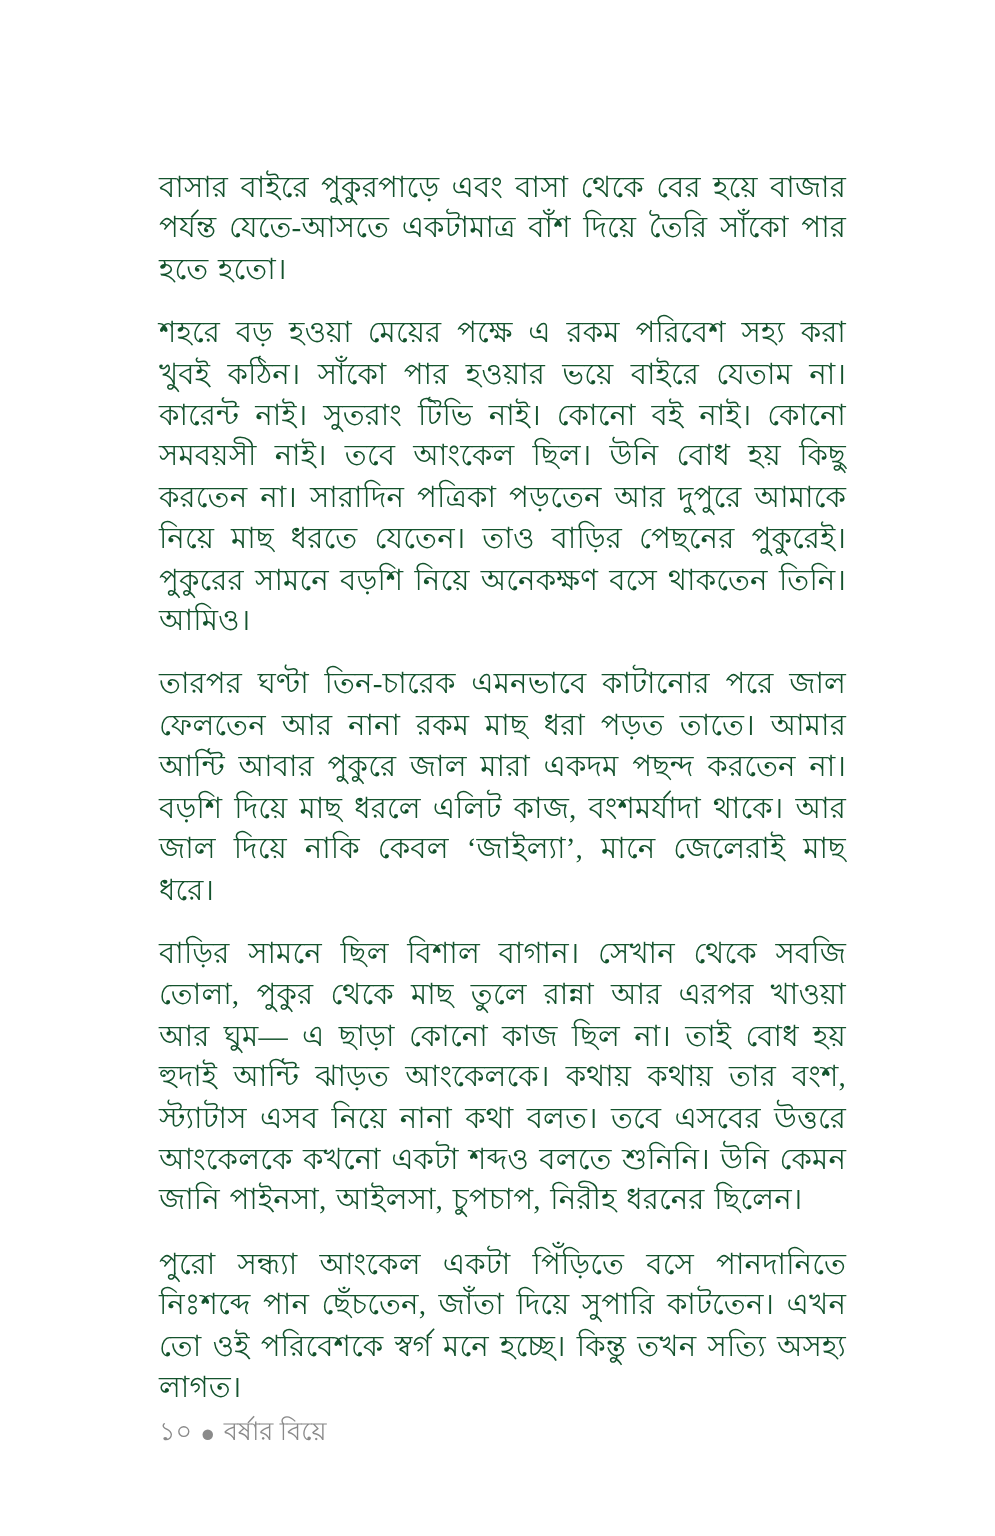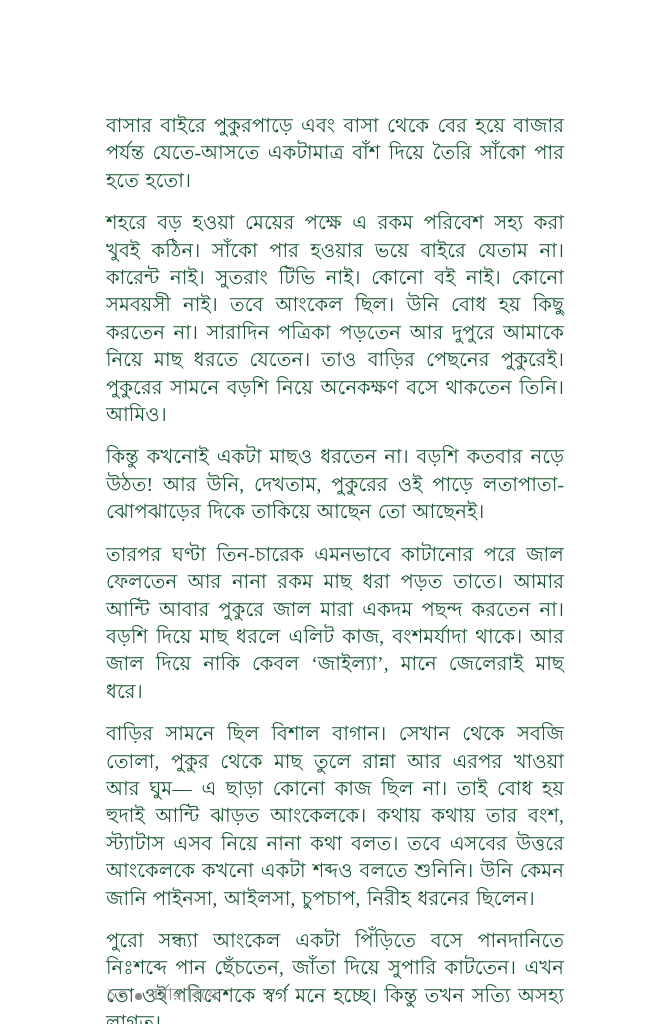--- a/index.html
+++ b/index.html
@@ -37,40 +37,38 @@
   }
   .page-footer {
     position: absolute;
     left: 106px;
     top: 941px;
     display: flex;
     align-items: center;
     gap: 7px;
     font-size: 17px;
     color: #8a8a8a;
-    margin-top: 40px;
   }
   .footer-bullet {
     display: inline-block;
     width: 7px;
     height: 7px;
     border-radius: 50%;
     background: #8a8a8a;
     margin-top: 2px;
   }
 </style>
 </head>
 <body>
 
 <div class="page">
 
   <div class="text-block">
     <p>বাসার বাইরে পুকুরপাড়ে এবং বাসা থেকে বের হয়ে বাজার পর্যন্ত যেতে-আসতে একটামাত্র বাঁশ দিয়ে তৈরি সাঁকো পার হতে হতো।</p>
     <p>শহরে বড় হওয়া মেয়ের পক্ষে এ রকম পরিবেশ সহ্য করা খুবই কঠিন। সাঁকো পার হওয়ার ভয়ে বাইরে যেতাম না। কারেন্ট নাই। সুতরাং টিভি নাই। কোনো বই নাই। কোনো সমবয়সী নাই। তবে আংকেল ছিল। উনি বোধ হয় কিছু করতেন না। সারাদিন পত্রিকা পড়তেন আর দুপুরে আমাকে নিয়ে মাছ ধরতে যেতেন। তাও বাড়ির পেছনের পুকুরেই। পুকুরের সামনে বড়শি নিয়ে অনেকক্ষণ বসে থাকতেন তিনি। আমিও।</p>
-    <p>কিন্তু কখনোই একটা মাছও ধরতেন না। বড়শি কতবার নড়ে উঠত! আর উনি, দেখতাম, পুকুরের ওই পাড়ে লতাপাতা-ঝোপঝাড়ের দিকে তাকিয়ে আছেন তো আছেনই।</p>
     <p>তারপর ঘণ্টা তিন-চারেক এমনভাবে কাটানোর পরে জাল ফেলতেন আর নানা রকম মাছ ধরা পড়ত তাতে। আমার আন্টি আবার পুকুরে জাল মারা একদম পছন্দ করতেন না। বড়শি দিয়ে মাছ ধরলে এলিট কাজ, বংশমর্যাদা থাকে। আর জাল দিয়ে নাকি কেবল ‘জাইল্যা’, মানে জেলেরাই মাছ ধরে।</p>
     <p>বাড়ির সামনে ছিল বিশাল বাগান। সেখান থেকে সবজি তোলা, পুকুর থেকে মাছ তুলে রান্না আর এরপর খাওয়া আর ঘুম— এ ছাড়া কোনো কাজ ছিল না। তাই বোধ হয় হুদাই আন্টি ঝাড়ত আংকেলকে। কথায় কথায় তার বংশ, স্ট্যাটাস এসব নিয়ে নানা কথা বলত। তবে এসবের উত্তরে আংকেলকে কখনো একটা শব্দও বলতে শুনিনি। উনি কেমন জানি পাইনসা, আইলসা, চুপচাপ, নিরীহ ধরনের ছিলেন।</p>
     <p>পুরো সন্ধ্যা আংকেল একটা পিঁড়িতে বসে পানদানিতে নিঃশব্দে পান ছেঁচতেন, জাঁতা দিয়ে সুপারি কাটতেন। এখন তো ওই পরিবেশকে স্বর্গ মনে হচ্ছে। কিন্তু তখন সত্যি অসহ্য লাগত।</p>
   </div>
 
   <div class="page-footer">
     <span>১০</span>
     <span class="footer-bullet"></span>
     <span>বর্ষার বিয়ে</span>
   </div>

